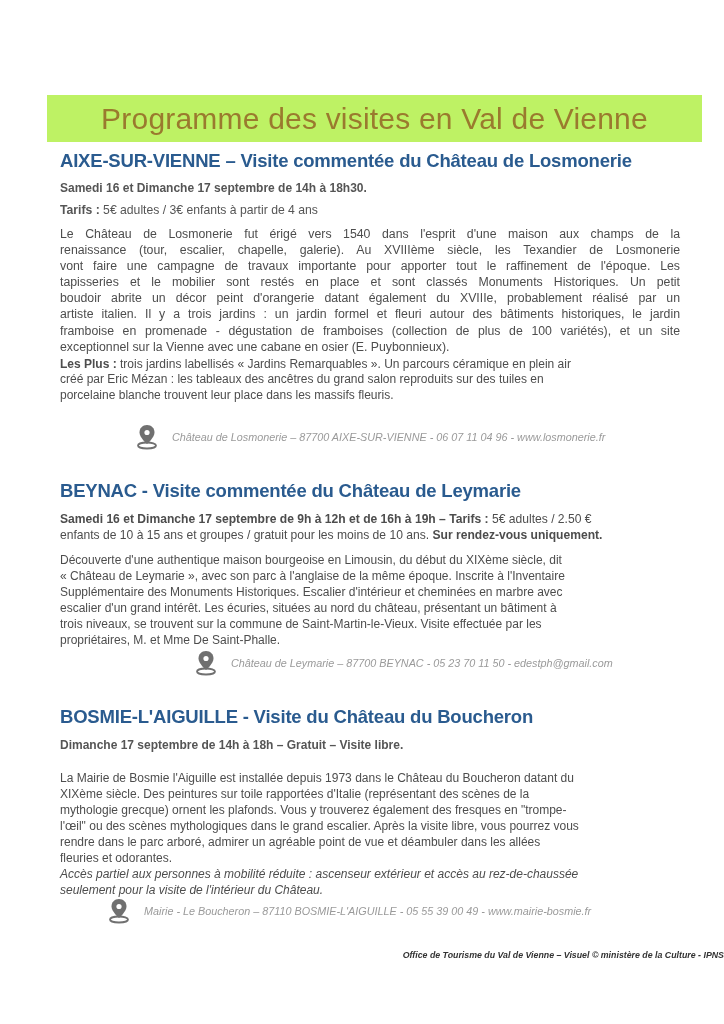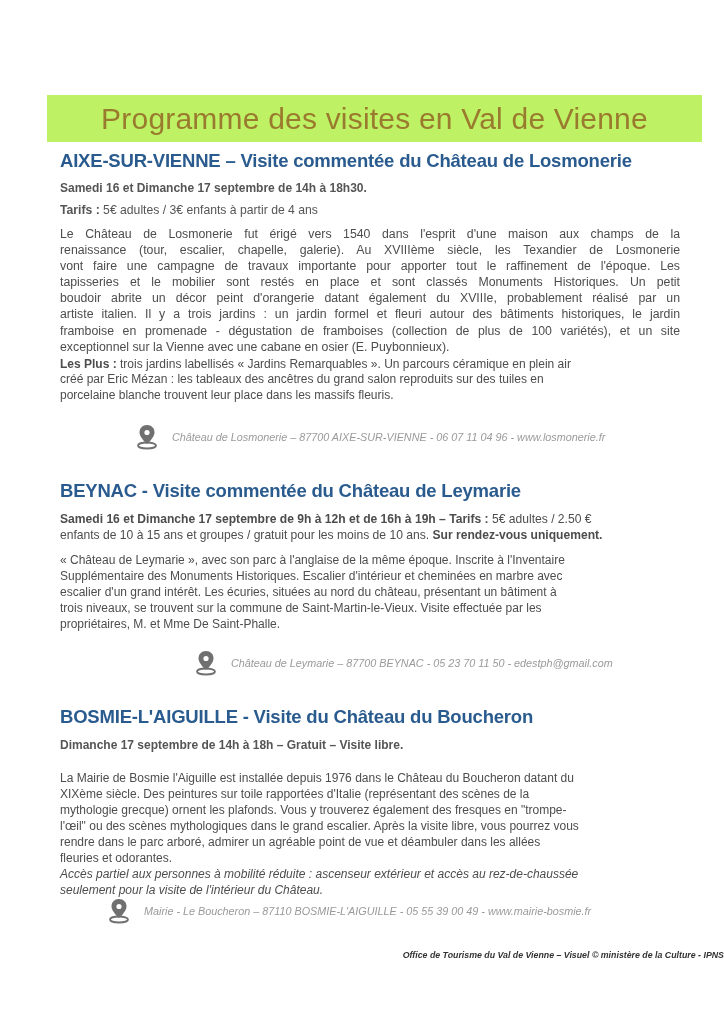--- a/index.html
+++ b/index.html
@@ -143,41 +143,42 @@
   <span>Château de Losmonerie – 87700 AIXE-SUR-VIENNE - 06 07 11 04 96 - www.losmonerie.fr</span>
 </div>
 
 <div class="section" style="top:480px;">
   <h2 class="section-title">BEYNAC - Visite commentée du Château de Leymarie</h2>
   <p class="body-text" style="margin-top:9px; font-size:12.1px; line-height:16px;">
     <span class="body-line"><b>Samedi 16 et Dimanche 17 septembre de 9h à 12h et de 16h à 19h – Tarifs :</b><span> 5€ adultes / 2.50 €</span></span>
     <span class="body-line"><span>enfants de 10 à 15 ans et groupes / gratuit pour les moins de 10 ans.  </span><b>Sur rendez-vous uniquement.</b></span>
   </p>
   <p class="body-text" style="margin-top:9px; font-size:12px; line-height:16px;">
+    <span class="body-line">Découverte d'une authentique maison bourgeoise en Limousin, du début du XIXème siècle, dit</span>
     <span class="body-line">« Château de Leymarie », avec son parc à l'anglaise de la même époque. Inscrite à l'Inventaire</span>
     <span class="body-line">Supplémentaire des Monuments Historiques. Escalier d'intérieur et cheminées en marbre avec</span>
     <span class="body-line">escalier d'un grand intérêt. Les écuries, situées au nord du château, présentant un bâtiment à</span>
     <span class="body-line">trois niveaux, se trouvent sur la commune de Saint-Martin-le-Vieux.  Visite effectuée par les</span>
     <span class="body-line">propriétaires, M. et Mme De Saint-Phalle.</span>
   </p>
 </div>
 <div class="contact" style="left:195px; top:650px;">
   <svg class="pin" viewBox="0 0 22 26">
     <path d="M11 1 C6.5 1 3.5 4.3 3.5 8.5 C3.5 13.5 11 20 11 20 C11 20 18.5 13.5 18.5 8.5 C18.5 4.3 15.5 1 11 1 Z" fill="#707070"></path>
     <circle cx="11" cy="8.5" r="2.6" fill="#ffffff"></circle>
     <ellipse cx="11" cy="21.5" rx="9" ry="3" fill="none" stroke="#707070" stroke-width="1.8"></ellipse>
   </svg>
   <span>Château de Leymarie – 87700 BEYNAC - 05 23 70 11 50 - edestph@gmail.com</span>
 </div>
 
 <div class="section" style="top:706px;">
   <h2 class="section-title">BOSMIE-L'AIGUILLE - Visite du Château du Boucheron</h2>
   <p class="dates" style="margin-top:10px;">Dimanche 17 septembre de 14h à 18h – Gratuit – Visite libre.</p>
   <p class="body-text" style="margin-top:18px; font-size:12px; line-height:16px;">
-    <span class="body-line">La Mairie de Bosmie l'Aiguille est installée depuis 1976 dans le Château du Boucheron datant du</span>
+    <span class="body-line">La Mairie de Bosmie l'Aiguille est installée depuis 1973 dans le Château du Boucheron datant du</span>
     <span class="body-line">XIXème siècle. Des peintures sur toile rapportées d'Italie (représentant des scènes de la</span>
     <span class="body-line">mythologie grecque) ornent les plafonds. Vous y trouverez également des fresques en "trompe-</span>
     <span class="body-line">l'œil" ou des scènes mythologiques dans le grand escalier. Après la visite libre, vous pourrez vous</span>
     <span class="body-line">rendre dans le parc arboré, admirer un agréable point de vue et déambuler dans les allées</span>
     <span class="body-line">fleuries et odorantes.</span>
     <span class="body-line italic-note">Accès partiel aux personnes à mobilité réduite : ascenseur extérieur et accès au rez-de-chaussée</span>
     <span class="body-line italic-note">seulement pour la visite de l'intérieur du Château.</span>
   </p>
 </div>
 <div class="contact" style="left:108px; top:898px;">

